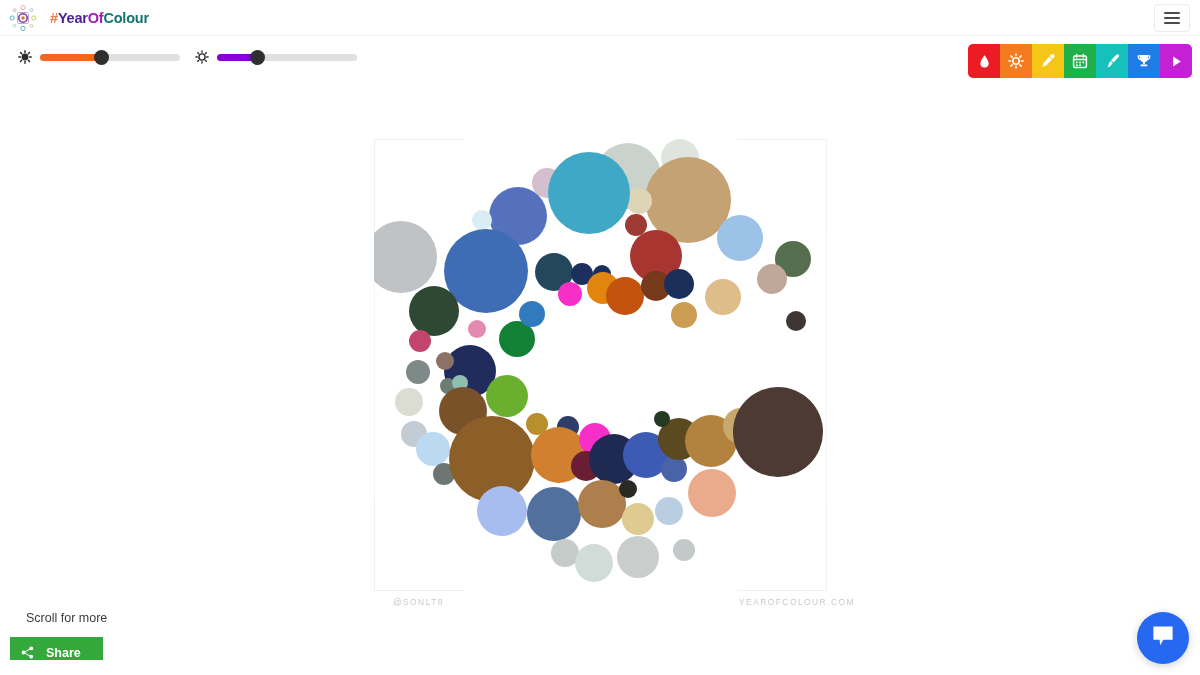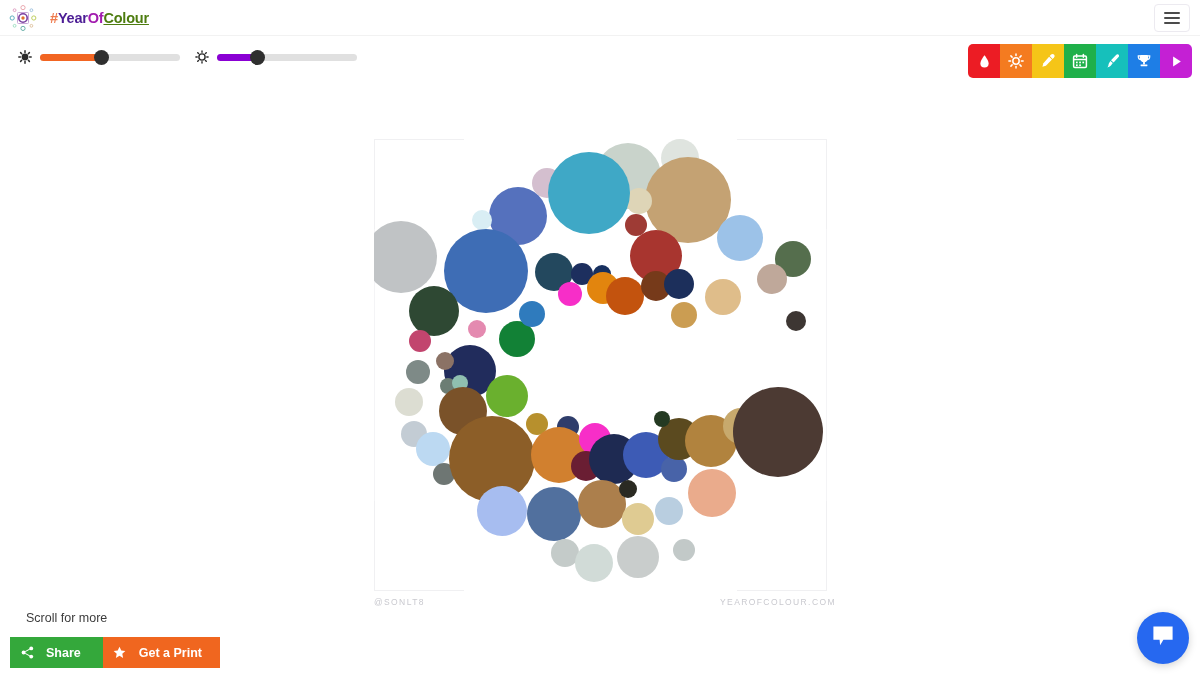--- a/index.html
+++ b/index.html
@@ -32,21 +32,21 @@
   .brand {
     font-size: 14.5px;
     font-weight: bold;
     letter-spacing: -0.2px;
     margin-left: 12px;
     white-space: nowrap;
   }
   .brand .s-hash  { color: #ef7b4e; }
   .brand .s-year  { color: #4c1d95; }
   .brand .s-of    { color: #a21caf; }
-  .brand .s-colour{ color: #4d7c0f; text-decoration: underline; }
+  .brand .s-colour{ color: #0f766e; }
 
   .menu-btn {
     position: absolute; top: 4px; right: 10px;
     width: 36px; height: 28px;
     border: 1px solid #eceaf0;
     border-radius: 4px;
     background: #fff;
     display: flex; flex-direction: column;
     align-items: center; justify-content: center;
     gap: 3px;
@@ -128,36 +128,37 @@
 
   .packing { position: absolute; left: 0; top: 0; width: 453px; height: 452px; }
 
   .art-caption {
     position: absolute;
     top: 597px;
     font-size: 8.5px;
     letter-spacing: 1.4px;
     color: #c9c9cf;
     font-family: "Liberation Sans", sans-serif;
+    margin-left: 19px;
   }
   .cap-left  { left: 374px; }
   .cap-right { left: 720px; }
 
   
   .scroll-hint {
     position: absolute;
     left: 26px; top: 611px;
     font-size: 12.5px;
     color: #3c3c3c;
   }
   .cta-row {
     position: absolute;
     left: 10px; top: 637px;
     display: flex;
-    height: 37px;
+    height: 23px;
     overflow: hidden;
   }
   .cta {
     display: flex; align-items: center;
     height: 31px;
     color: #fff;
     font-size: 12.5px;
     font-weight: bold;
     cursor: pointer;
     padding: 0 14px 0 10px;
@@ -443,28 +444,20 @@
               <circle cx="2.8" cy="7" r="2.1"></circle>
           </g>
           <g stroke="#fff" stroke-width="1.1">
               <line x1="4.5" y1="6.1" x2="9.4" y2="3.4"></line>
               <line x1="4.5" y1="7.9" x2="9.4" y2="10.6"></line>
             </g>
         </svg>
       </span>
       <span>Share</span>
     </div>
-    <div class="cta print">
-      <span class="glyph">
-        <svg width="13" height="13" viewBox="0 0 14 14">
-            <path d="M7 0.8 8.9 4.9 13.3 5.4 10 8.4 10.9 12.8 7 10.6 3.1 12.8 4 8.4 0.7 5.4 5.1 4.9 z" fill="#fff"></path>
-          </svg>
-      </span>
-      <span>Get a Print</span>
-    </div>
   </div>
 
   <div class="chat-fab">
     <span>
       <svg width="24" height="22" viewBox="0 0 24 22">
         <path d="M2.4 1.4 h19.2 v13.4 h-9.2 l-3.3 5.4 -0.5 -5.4 h-6.2 z" fill="#fff"></path>
       </svg>
     </span>
   </div>
 

